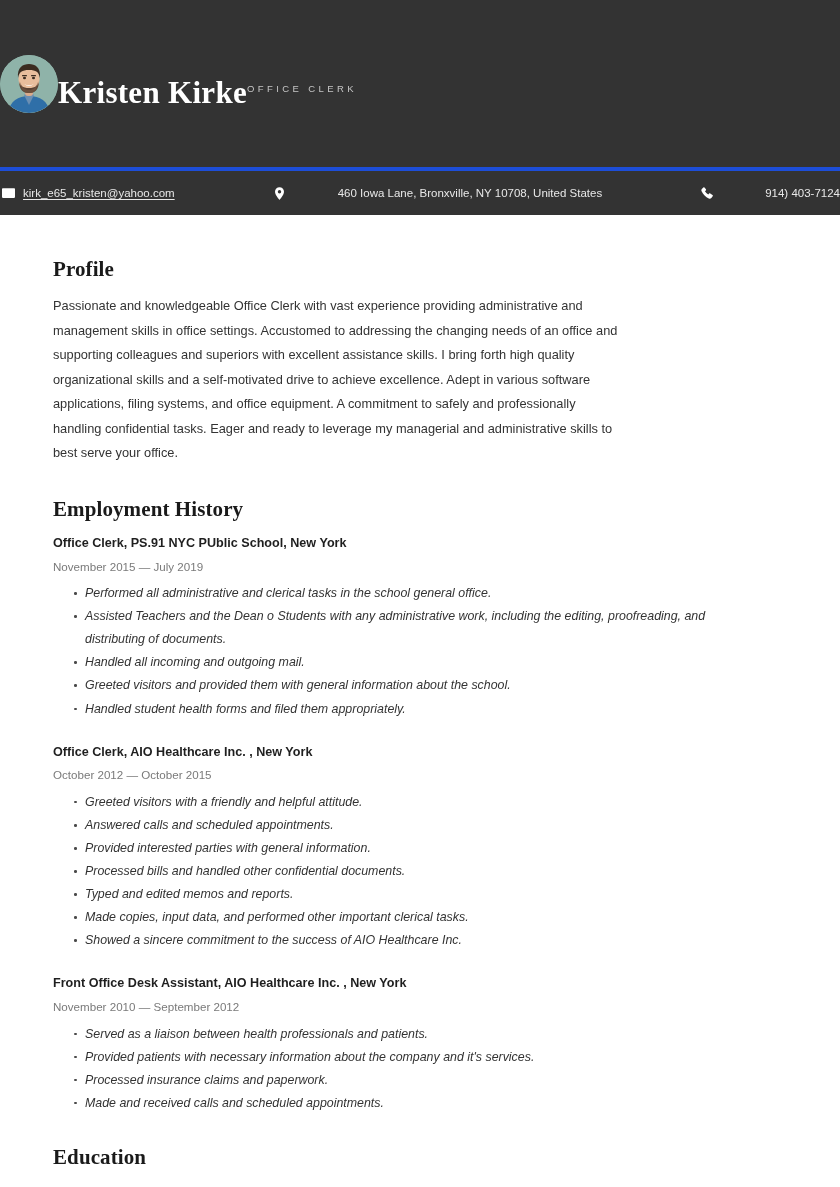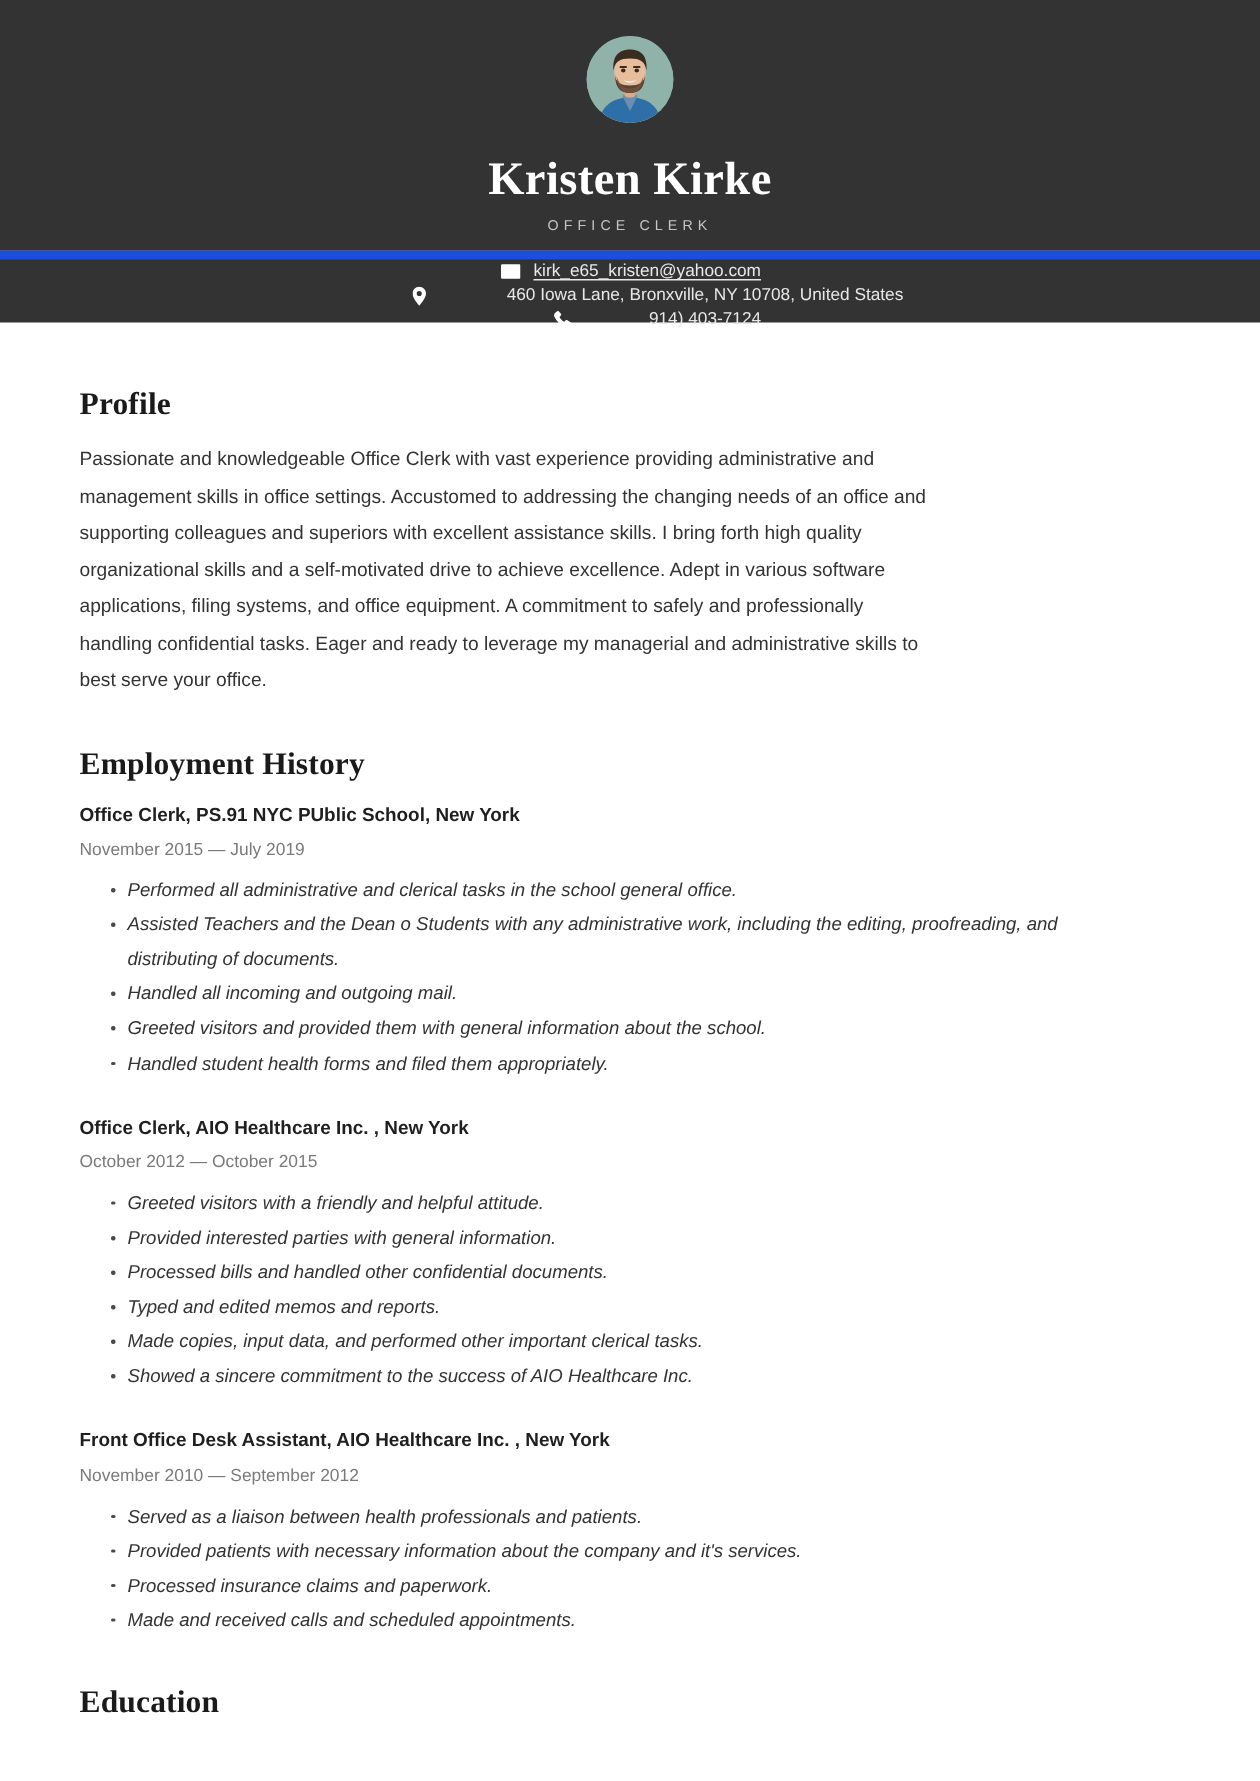--- a/index.html
+++ b/index.html
@@ -10,24 +10,23 @@
     color:#2b2b2b;
     -webkit-font-smoothing:antialiased;
   }
   .page { position:relative; width:840px; height:1187px; overflow:hidden; background:#fff; }
 
   
   .header-top {
     background:#333333;
     height:167px;
     display:flex;
-    flex-direction:column;
+    flex-direction:row;
     align-items:center;
     justify-content:flex-start;
-    padding-top:24px;
   }
   .avatar {
     width:58px; height:58px;
     border-radius:50%;
     overflow:hidden;
     background:#8fb3a9;
     position:relative;
     flex:none;
   }
   .avatar svg { display:block; width:58px; height:58px; }
@@ -45,27 +44,26 @@
     margin-top:9px;
     font-family:"Liberation Sans", sans-serif;
     font-size:9.5px;
     letter-spacing:3.4px;
     color:#c6c6c6;
     text-transform:uppercase;
   }
 
   .header-contact {
     background:#333333;
-    border-top:6px solid #1d4ed8;
+    border-top:4px solid #1d4ed8;
     height:48px;
     display:flex;
     align-items:center;
-    justify-content:flex-start;
+    justify-content:space-between;
     gap:0;
-    flex-direction:column;
   }
   .contact-item {
     display:flex;
     align-items:center;
     color:#e8e8e8;
     font-size:11.5px;
     white-space:nowrap;
   }
   .contact-item + .contact-item { margin-left:34px;gap:43px; }
   .contact-ico {
@@ -235,20 +233,21 @@
           <li>Greeted visitors and provided them with general information about the school.</li>
           <li>Handled student health forms and filed them appropriately.</li>
         </ul>
       </div>
 
       <div class="job">
         <div class="job-heading">Office Clerk, AIO Healthcare Inc. , New York</div>
         <div class="job-dates">October 2012 — October 2015</div>
         <ul class="bullets">
           <li>Greeted visitors with a friendly and helpful attitude.</li>
+          <li>Answered calls and scheduled appointments.</li>
           <li>Provided interested parties with general information.</li>
           <li>Processed bills and handled other confidential documents.</li>
           <li>Typed and edited memos and reports.</li>
           <li>Made copies, input data,  and performed other important clerical tasks.</li>
           <li>Showed a sincere commitment to the success of AIO Healthcare Inc.</li>
         </ul>
       </div>
 
       <div class="job">
         <div class="job-heading">Front Office Desk Assistant, AIO Healthcare Inc. , New York</div>

